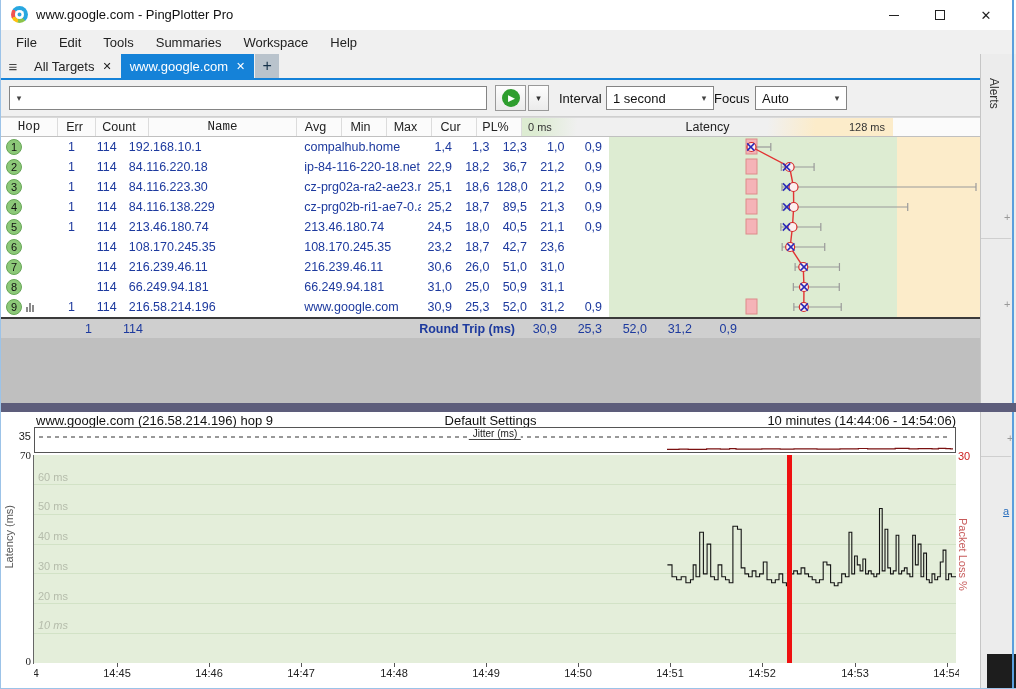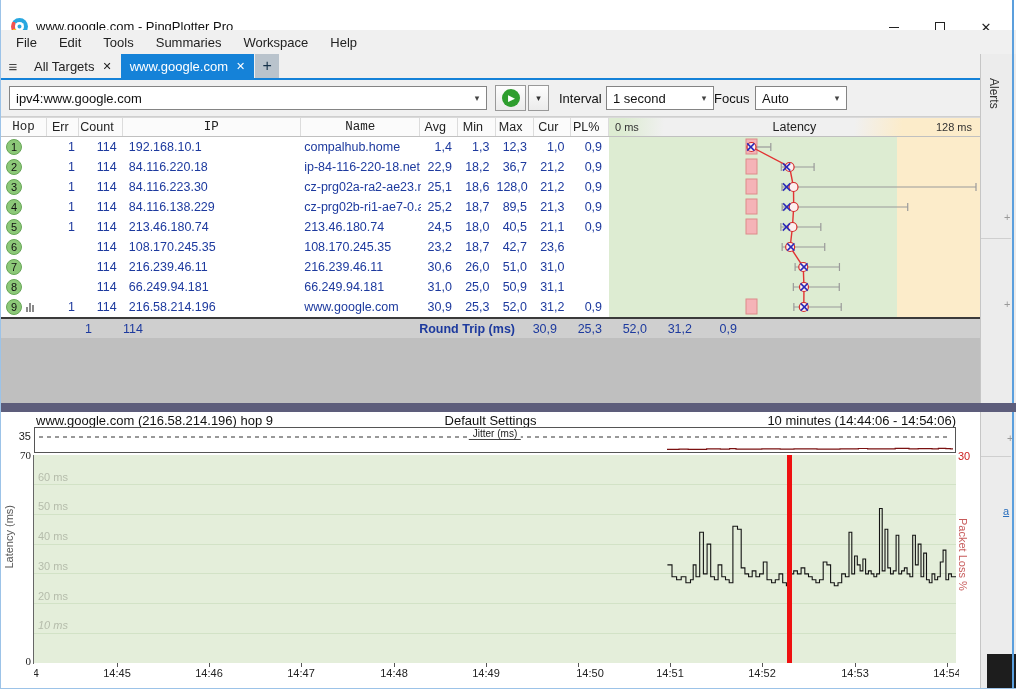--- a/index.html
+++ b/index.html
@@ -1,21 +1,21 @@
 <!DOCTYPE html>
 <html><head>
 <meta charset="utf-8">
 <style>
   * { margin:0; padding:0; box-sizing:border-box; font-family:"Liberation Sans","DejaVu Sans",sans-serif; }
   body { background:#888; }
   .window { position:relative; width:1016px; height:689px; background:#fff; overflow:hidden;
             border-left:1px solid #9cc3e8; border-bottom:1px solid #9cc3e8; }
 
   
-  .titlebar { position:absolute; left:0; top:12px; width:1016px; height:32px; background:#fff; }
+  .titlebar { position:absolute; left:0; top:0; width:1016px; height:32px; background:#fff; }
   .app-icon { position:absolute; left:10px; top:6px; width:17px; height:17px; border-radius:50%;
               background:conic-gradient(#28a7e0 0 38%, #8bc34a 38% 54%, #fdc010 54% 68%, #ef5350 68% 86%, #28a7e0 86% 100%); }
   .app-icon::after { content:""; position:absolute; left:4px; top:4px; width:9px; height:9px; border-radius:50%;
               background:#fff; box-shadow:inset 0 0 0 2.5px #fff, inset 0 0 0 8px #2ca6de; }
   .title-text { position:absolute; left:35px; top:7px; font-size:13px; color:#111; }
   .win-controls { position:absolute; right:8px; top:0; height:30px; display:flex; }
   .win-btn { width:46px; height:30px; display:flex; align-items:center; justify-content:center; color:#222; font-size:13px; }
   .min-glyph { width:10px; height:1px; background:#222; display:block; }
   .max-glyph { width:10px; height:10px; border:1px solid #222; display:block; }
 
@@ -151,21 +151,20 @@
     <div class="tab active">
       <span>www.google.com</span>
       <span class="tab-close">✕</span>
     </div>
     <div class="newtab">+</div>
   </div>
   <div class="bluebar"></div>
 
   <div class="toolbar">
     <div class="target-combo">
-      <input value="ipv4:www.google.com" style="">
       <span class="combo-arrow">▾</span>
     </div>
     <div class="play-btn">
       <span class="play-circle">▶</span>
     </div>
     <div class="play-drop">▾</div>
     <span class="tb-label" style="left:558px;">Interval</span>
     <div class="combo" style="left:605px; width:108px;">
       <span class="val">1 second</span>
       <span class="combo-arrow">▾</span>
@@ -193,21 +192,20 @@
   <div class="strip-sep" style="top:456px;"></div>
   <span class="strip-link" style="top:505px;">a</span>
   <div class="dark-box"></div>
   <div class="right-border"></div>
 
   <div class="grid">
     <div class="trow thead">
       <div class="cell c-hop">Hop</div>
       <div class="cell c-err" style="text-align:center;">Err</div>
       <div class="cell c-count" style="text-align:center;">Count</div>
-      <div class="cell c-ip">IP</div>
       <div class="cell c-name">Name</div>
       <div class="cell c-num" style="text-align:center;">Avg</div>
       <div class="cell c-num" style="text-align:center;">Min</div>
       <div class="cell c-num" style="text-align:center;">Max</div>
       <div class="cell c-num" style="text-align:center;">Cur</div>
       <div class="cell c-num" style="text-align:center;">PL%</div>
       <div class="cell c-graph head-graph">
         <span class="hg-left">0 ms</span>
         <span class="hg-mid">Latency</span>
         <span class="hg-right">128 ms</span>
@@ -482,21 +480,21 @@
       <div class="xlab" style="left: 65px;">14:45</div>
       <div class="xtick" style="left: 175px;"></div>
       <div class="xlab" style="left: 157px;">14:46</div>
       <div class="xtick" style="left: 267px;"></div>
       <div class="xlab" style="left: 249px;">14:47</div>
       <div class="xtick" style="left: 360px;"></div>
       <div class="xlab" style="left: 342px;">14:48</div>
       <div class="xtick" style="left: 452px;"></div>
       <div class="xlab" style="left: 434px;">14:49</div>
       <div class="xtick" style="left: 544px;"></div>
-      <div class="xlab" style="left: 538px;">14:50</div>
+      <div class="xlab" style="left: 526px;">14:50</div>
       <div class="xtick" style="left: 636px;"></div>
       <div class="xlab" style="left: 618px;">14:51</div>
       <div class="xtick" style="left: 728px;"></div>
       <div class="xlab" style="left: 710px;">14:52</div>
       <div class="xtick" style="left: 821px;"></div>
       <div class="xlab" style="left: 803px;">14:53</div>
       <div class="xtick" style="left: 913px;"></div>
       <div class="xlab" style="left: 895px;">14:54</div>
     </div>
 

